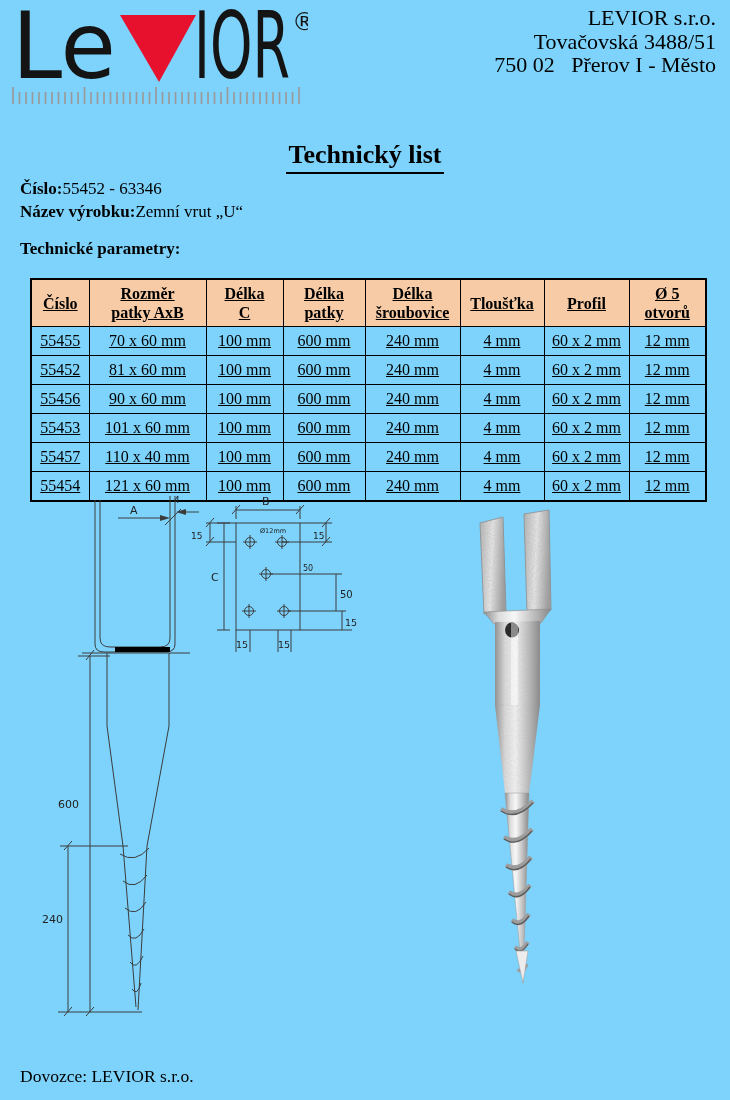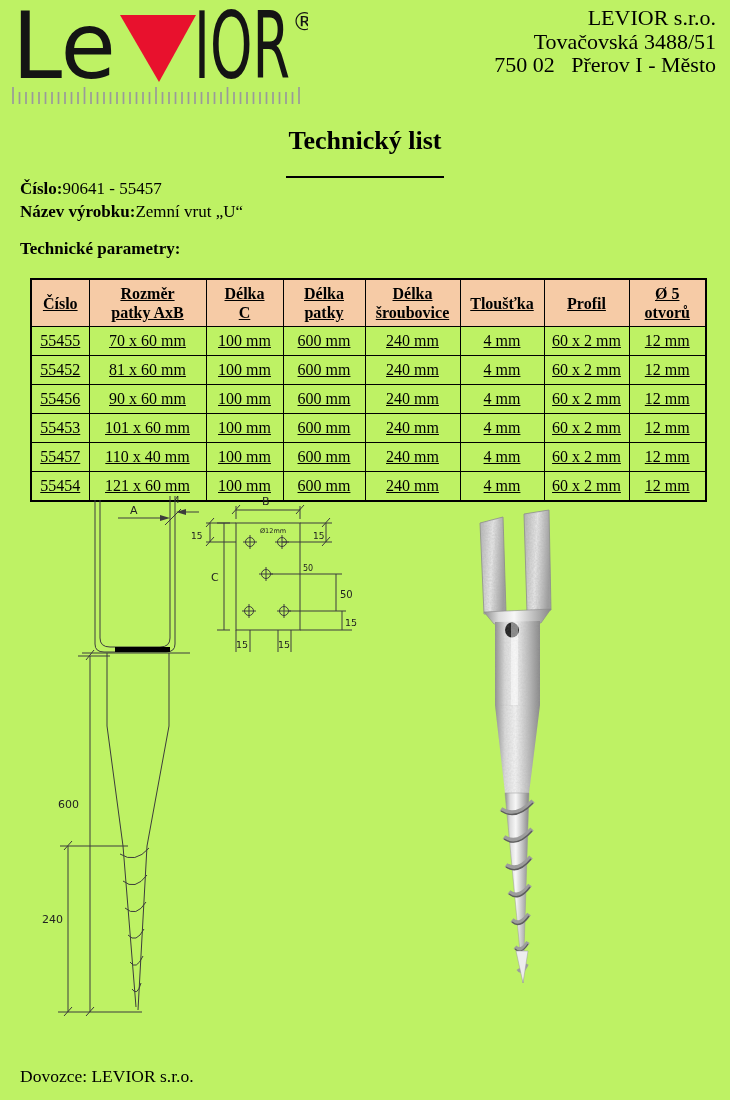--- a/index.html
+++ b/index.html
@@ -1,23 +1,23 @@
 <!DOCTYPE html>
 <html><head>
 <meta charset="utf-8">
 <style>
   html,body{margin:0;padding:0;background:#fff;}
-  #page{position:relative;width:730px;height:1100px;background:#bef264;overflow:hidden;
+  #page{position:relative;width:730px;height:1100px;background:#7dd3fc;overflow:hidden;
         font-family:"Liberation Serif",serif;color:#000;}
   .abs{position:absolute;}
   .logo{left:8px;top:2px;width:300px;height:84px;}
   .ruler{left:10px;top:84px;width:295px;height:22px;}
   .addr{right:14px;top:6px;text-align:right;font-size:22px;line-height:23.5px;white-space:pre;}
   .title-wrap{left:0;top:126px;width:100%;text-align:center;font-size:26px;font-weight:bold;}
-  .title-wrap span{display:inline-block;border-bottom:2.5px solid #000;padding:0 3px 20px 3px;}
+  .title-wrap span{display:inline-block;border-bottom:2.5px solid #000;padding:0 3px 2px 3px;margin-top:14px;}
   .info{left:20px;top:177px;font-size:17px;line-height:23px;}
   .info b{margin-right:0;}
   .info .wide b{}
   .params{left:20px;top:239px;font-size:17px;font-weight:bold;}
   table.ptab{left:30px;top:278px;border-collapse:collapse;table-layout:fixed;width:675px;
              border:2px solid #000;text-decoration:underline;}
   .ptab th,.ptab td{border:1px solid #000;text-align:center;overflow:hidden;}
   .ptab th{font-size:16px;font-weight:bold;line-height:19px;padding:4px 1px;
            white-space:pre-line;border-bottom:1.5px solid #000;}
   .ptab td{font-size:16px;height:20px;line-height:20px;padding:4px 1px;margin-top:36px;}
@@ -87,21 +87,21 @@
   </svg>
 
   <div class="abs addr"><div>LEVIOR s.r.o.</div><div>Tovačovská 3488/51</div><div>750 02   Přerov I - Město</div></div>
 
   <div class="abs title-wrap">
     <span>Technický list</span>
   </div>
 
   <div class="abs info">
     <div>
-      <b>Číslo:</b><span>90641 - 55457</span>
+      <b>Číslo:</b><span>55452 - 63346</span>
     </div>
     <div class="wide">
       <b>Název výrobku:</b><span>Zemní vrut „U“</span>
     </div>
   </div>
 
   <div class="abs params">Technické parametry:</div>
 
   <table class="abs ptab">
     <colgroup>

